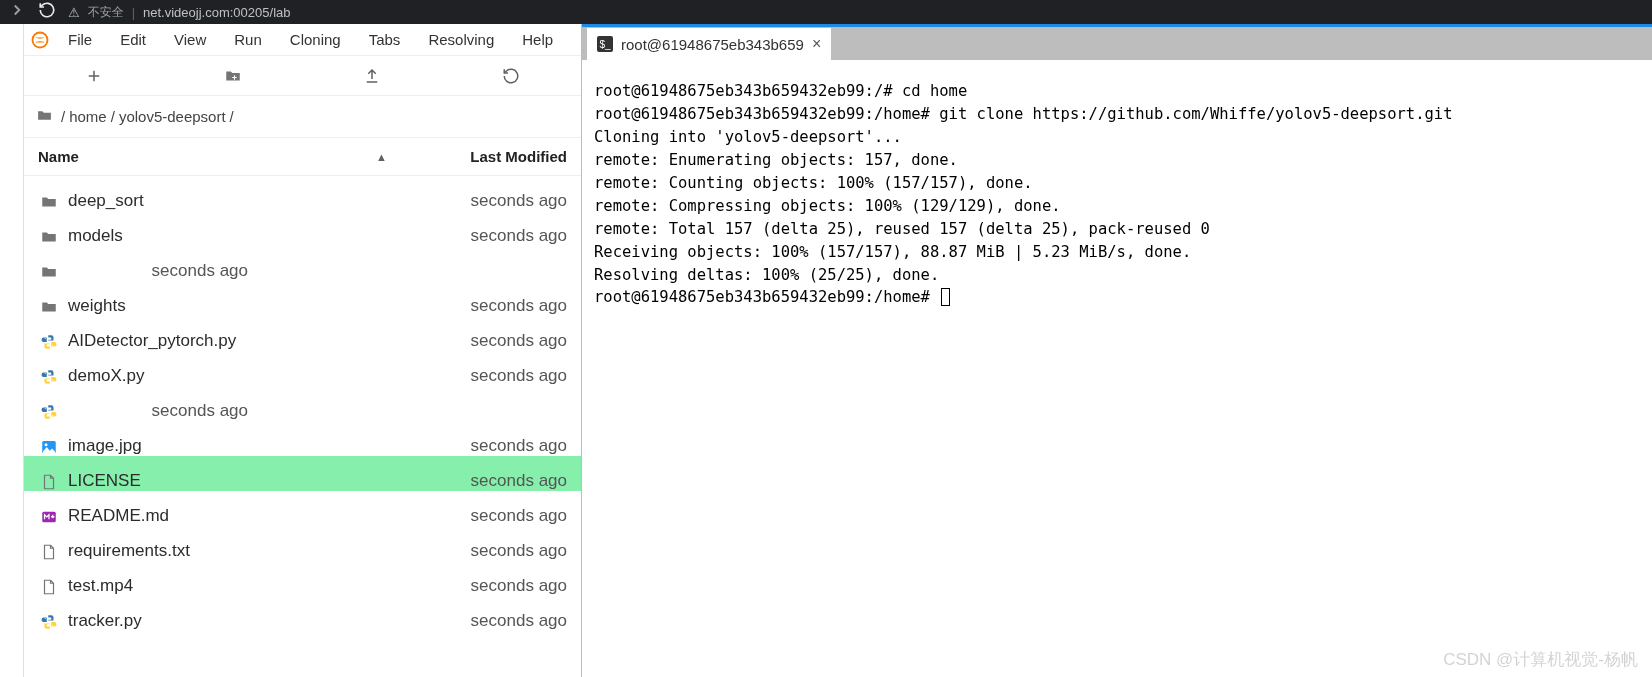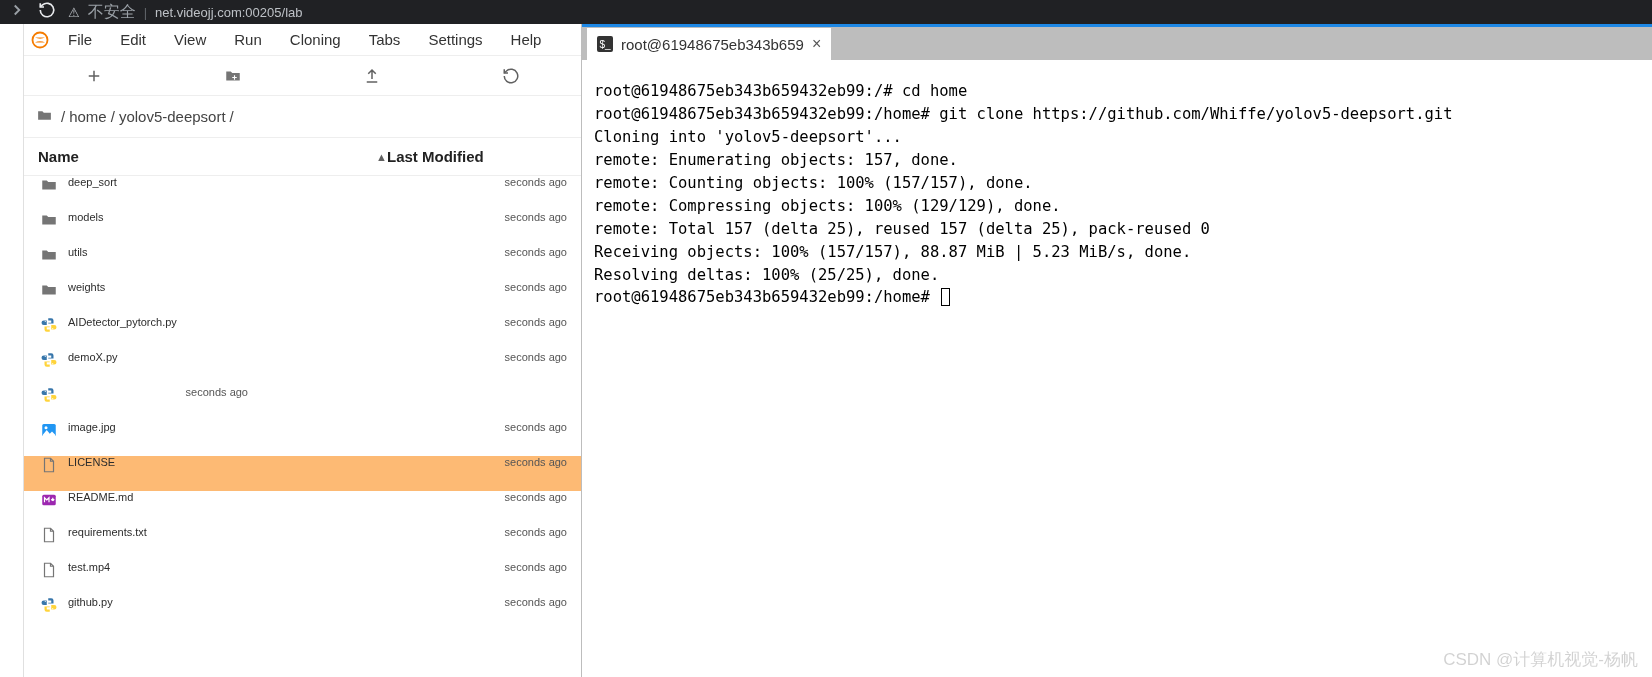--- a/index.html
+++ b/index.html
@@ -2,21 +2,21 @@
 <html><head>
 <meta charset="utf-8">
 <style>
 * { margin: 0; padding: 0; box-sizing: border-box; font-family: -apple-system, BlinkMacSystemFont, "Segoe UI", Helvetica, Arial, sans-serif; }
 body { background: #fff; width: 1652px; height: 677px; overflow: hidden; color: #333; }
 .browser-bar { height: 24px; background: #202124; display: flex; align-items: center; padding: 0 8px; gap: 12px; }
 .browser-bar .nav { display: flex; gap: 12px; align-items: center; color: #9aa0a6; }
 .browser-bar .nav svg { width: 18px; height: 18px; }
 .browser-bar .reload { color: #e8eaed; }
 .url-box { display: flex; align-items: center; gap: 8px; color: #bdc1c6; font-size: 13px; }
-.url-box .warn { color: #9aa0a6; font-size: 16px; }
+.url-box .warn { color: #9aa0a6; font-size: 12px; }
 
 .main { display: flex; height: calc(100% - 24px); }
 .left-rail { width: 24px; border-right: 1px solid #e0e0e0; display: flex; flex-direction: column; align-items: center; padding-top: 6px; gap: 30px; background:#fff; }
 .left-rail span { color: #616161; font-size: 15px; }
 
 .left-panel { width: 558px; display: flex; flex-direction: column; border-right: 1px solid #bdbdbd; }
 .menu-bar { height: 32px; display: flex; align-items: center; padding: 0 8px 0 4px; gap: 4px; border-bottom: 1px solid #eee; }
 .menu-bar .logo { width: 24px; height: 24px; display:flex; align-items:center; justify-content:center; }
 .menu-bar .logo svg { width: 20px; height: 20px; }
 .menu-bar .item { padding: 4px 12px; font-size: 15px; color: #333; cursor: pointer; }
@@ -24,26 +24,26 @@
 .toolbar { height: 40px; display: flex; align-items: center; justify-content: space-around; border-bottom: 1px solid #eee; }
 .toolbar .btn { width: 25%; display:flex; justify-content:center; color:#616161; cursor:pointer; }
 .toolbar svg { width: 18px; height: 18px; }
 
 .breadcrumb { height: 42px; display: flex; align-items: center; padding: 0 12px; font-size: 15px; color: #444; gap: 4px; border-bottom: 1px solid #eee; }
 .breadcrumb .folder-icon { color:#616161; margin-right:4px; }
 .breadcrumb span.crumb { cursor:pointer; }
 
 .file-header { height: 38px; display:flex; align-items:center; padding: 0 14px; font-size: 15px; font-weight: 600; color:#222; border-bottom: 1px solid #eee; }
 .file-header .col-name { flex: 1; display:flex; align-items:center; gap:16px;justify-content:space-between; }
-.file-header .col-mod { width: 180px; text-align: left; }
+.file-header .col-mod { width: 180px; text-align: right; }
 .sort-arrow { font-size: 11px; color:#616161; }
 
 .file-list { flex:1; overflow:auto; }
-.file-row { height: 35px; display:flex; align-items:flex-start; padding: 0 14px; font-size: 11px; color:#2c2c2c; cursor:pointer; }
-.file-row.selected { background:#fdba74; }
+.file-row { height: 35px; display:flex; align-items:flex-end; padding: 0 14px; font-size: 17px; color:#2c2c2c; cursor:pointer; }
+.file-row.selected { background:#86efac; }
 .file-row .icon { width: 22px; display:flex; justify-content:center; margin-right: 8px; }
 .file-row .name { flex:1; }
 .file-row .mod { width: 180px; text-align:right; color:#555; }
 
 .icon-folder { fill:#757575; }
 
 .right-panel { flex:1; display:flex; flex-direction:column; background:#fff; }
 .tab-bar { height: 36px; background:#bdbdbd; display:flex; align-items:flex-end; border-top: 3px solid #1e88e5; position:relative; }
 .tab { height: 33px; background:#fff; border: 1px solid #bdbdbd; border-bottom:none; display:flex; align-items:center; padding: 0 10px; gap:8px; max-width: 300px; font-size: 15px; color:#333; margin-left: 4px; }
 .tab .term-icon { width:16px; height:16px; background:#333; color:#fff; font-size:10px; display:flex; align-items:center; justify-content:center; border-radius:2px; flex-shrink:0; }
@@ -91,21 +91,21 @@
             <path d="M6 9 a8 4 0 0 0 12 0" fill="#f57c00"></path>
             <path d="M6 15 a8 4 0 0 1 12 0" fill="#f57c00"></path>
           </svg>
       </span>
       <span class="item">File</span>
       <span class="item">Edit</span>
       <span class="item">View</span>
       <span class="item">Run</span>
       <span class="item">Cloning</span>
       <span class="item">Tabs</span>
-      <span class="item">Settings</span>
+      <span class="item">Resolving</span>
       <span class="item">Help</span>
     </div>
 
     <div class="toolbar">
       <span class="btn">
           <svg viewBox="0 0 24 24" fill="none" stroke="#616161" stroke-width="2">
             <path d="M12 5v14M5 12h14"></path>
           </svg>
         </span>
       <span class="btn">
@@ -166,21 +166,20 @@
           </span>
           <span class="name">models</span>
           <span class="mod">seconds ago</span>
         </div>
         <div class="file-row">
           <span class="icon">
             <svg width="18" height="18" viewBox="0 0 24 24">
               <path class="icon-folder" d="M3 6h6l2 2h10v10H3z"></path>
             </svg>
           </span>
-          <span class="name">utils</span>
           <span class="mod">seconds ago</span>
         </div>
         <div class="file-row">
           <span class="icon">
             <svg width="18" height="18" viewBox="0 0 24 24">
               <path class="icon-folder" d="M3 6h6l2 2h10v10H3z"></path>
             </svg>
           </span>
           <span class="name">weights</span>
           <span class="mod">seconds ago</span>
@@ -265,21 +264,21 @@
           <span class="name">test.mp4</span>
           <span class="mod">seconds ago</span>
         </div>
         <div class="file-row">
           <span class="icon">
             <svg width="18" height="18" viewBox="0 0 24 24">
               <path d="M11 3h4a3 3 0 0 1 3 3v4h-7v-1h4V6h-6v6H5a3 3 0 0 1 0-6h6zM7 6.5A.75.75 0 1 0 7 8a.75.75 0 0 0 0-1.5z" fill="#3776ab"></path>
               <path d="M13 21H9a3 3 0 0 1-3-3v-4h7v1H9v3h6v-6h4a3 3 0 0 1 0 6h-6zM17 17.5a.75.75 0 1 0 0-1.5.75.75 0 0 0 0 1.5z" fill="#ffd43b"></path>
             </svg>
           </span>
-          <span class="name">github.py</span>
+          <span class="name">tracker.py</span>
           <span class="mod">seconds ago</span>
         </div>
       </div>
   </div>
 
   <div class="right-panel">
     <div class="tab-bar">
       <div class="tab">
         <span class="term-icon">$_</span>
         <span class="tab-title">root@61948675eb343b659</span>

